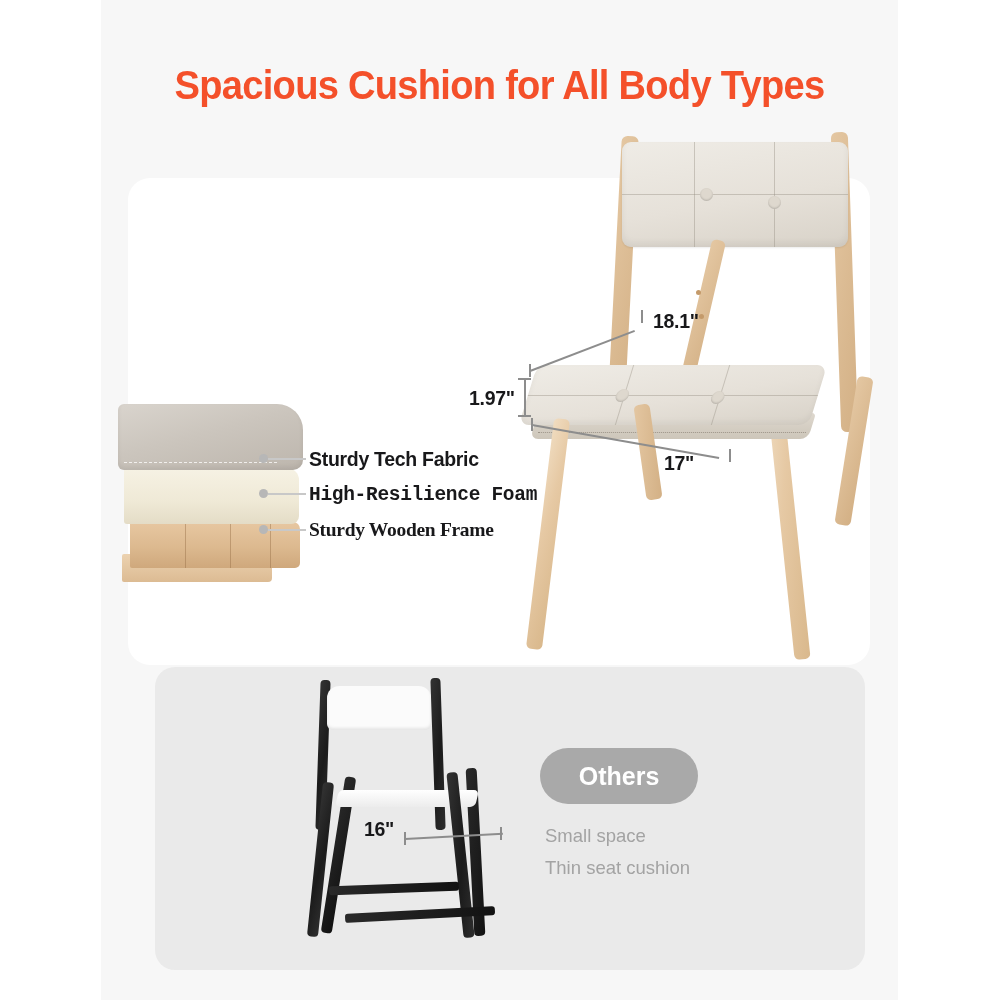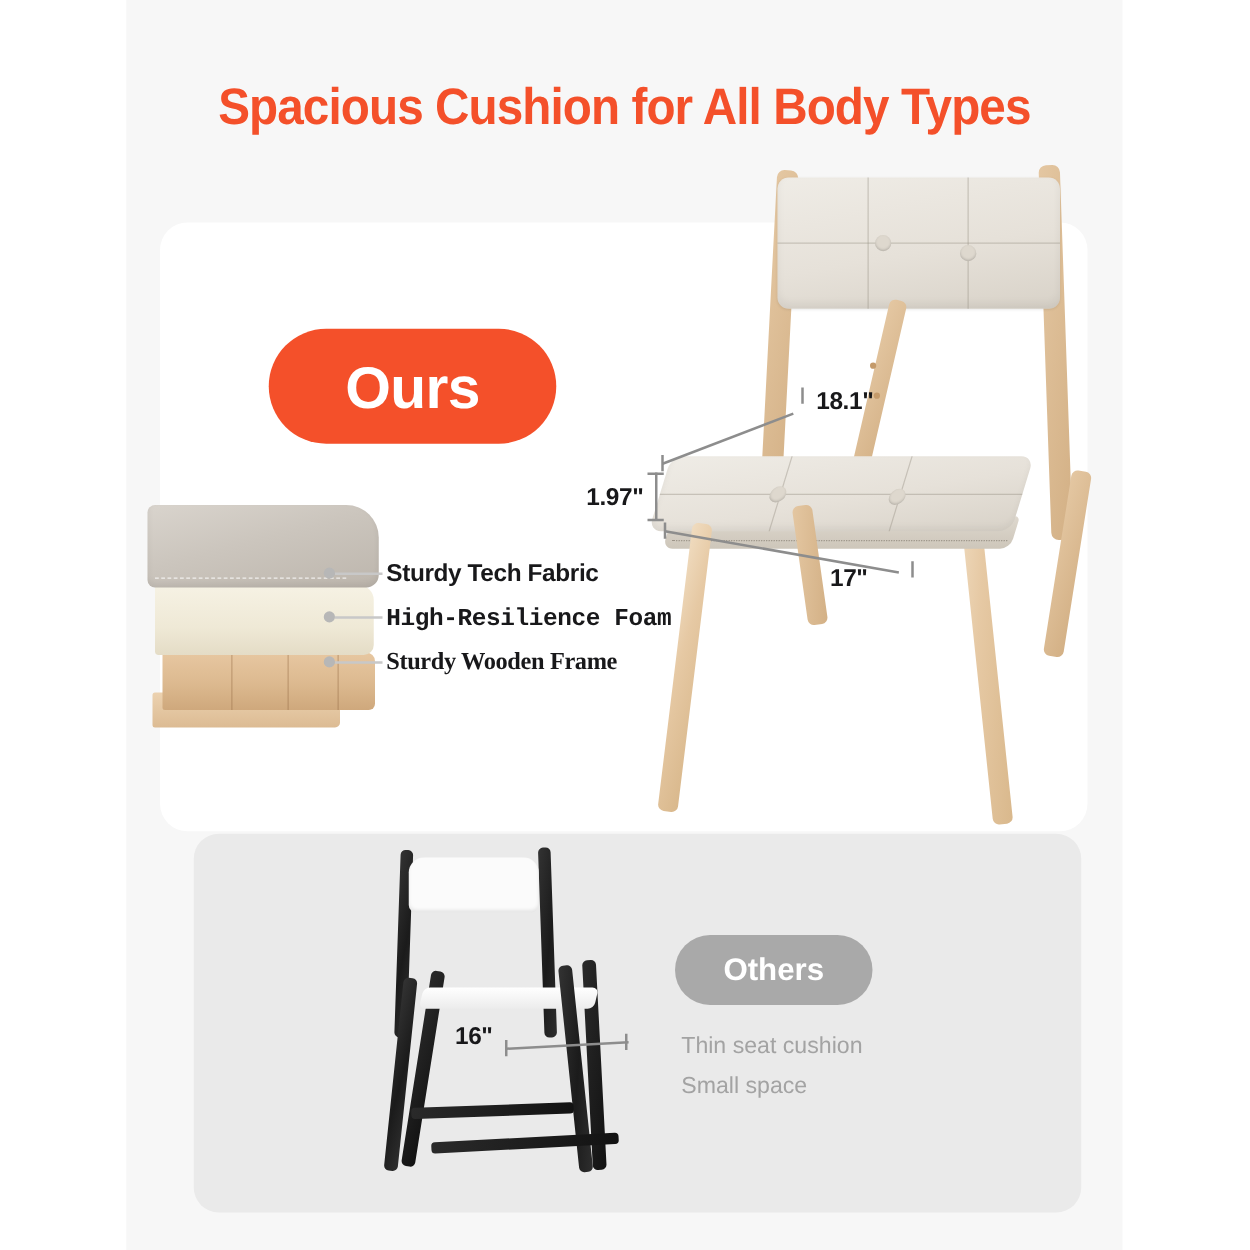--- a/index.html
+++ b/index.html
@@ -253,23 +253,20 @@
 <body>
 
 <div id="stage">
 
   <div class="page-panel"></div>
 
   <div class="title">Spacious Cushion for All Body Types</div>
 
   <div class="ours-card"></div>
 
-  <div class="badge badge-ours">
-    <span>Ours</span>
-  </div>
 
   <div class="layers">
     <div class="layer layer-wood-front"></div>
     <div class="layer layer-wood">
       <div class="slat" style="left:55px"></div>
       <div class="slat" style="left:100px"></div>
       <div class="slat" style="left:140px"></div>
     </div>
     <div class="layer layer-foam"></div>
     <div class="layer layer-fabric"></div>
@@ -354,17 +351,17 @@
   <div class="dim-line dim-h" style="left:405px; top:838px; width:98px; transform:rotate(-3deg); transform-origin:left center;"></div>
   <div class="dim-tick" style="left:404px; top:832px;"></div>
   <div class="dim-tick" style="left:500px; top:827px;"></div>
   <div class="dim-text" style="left:364px; top:818px;">16"</div>
 
   <div class="badge badge-others">
     <span>Others</span>
   </div>
 
   <div class="others-list">
+    <div class="others-item">Small space</div>
     <div class="others-item">Thin seat cushion</div>
-    <div class="others-item">Small space</div>
   </div>
 
 </div>
 
 </body></html>

